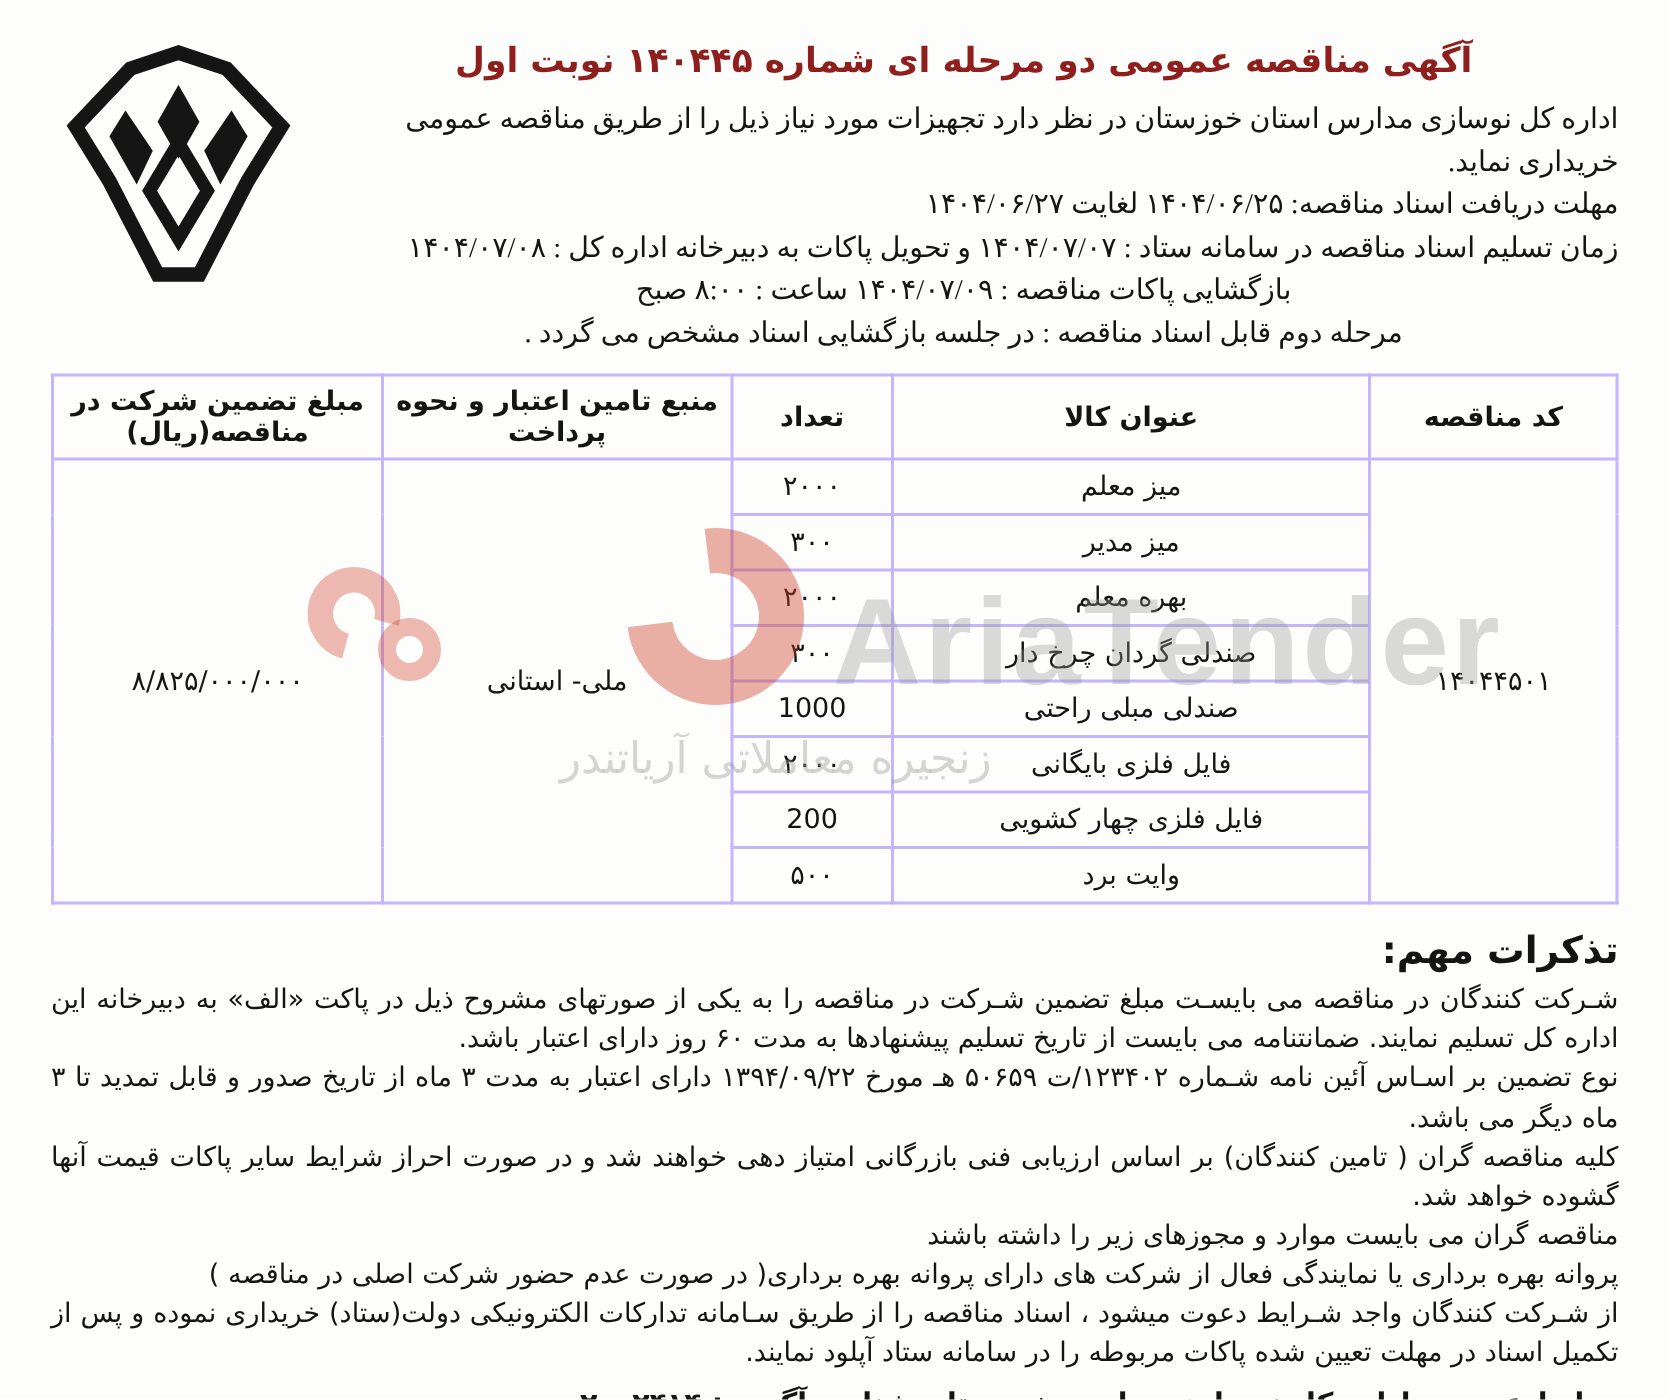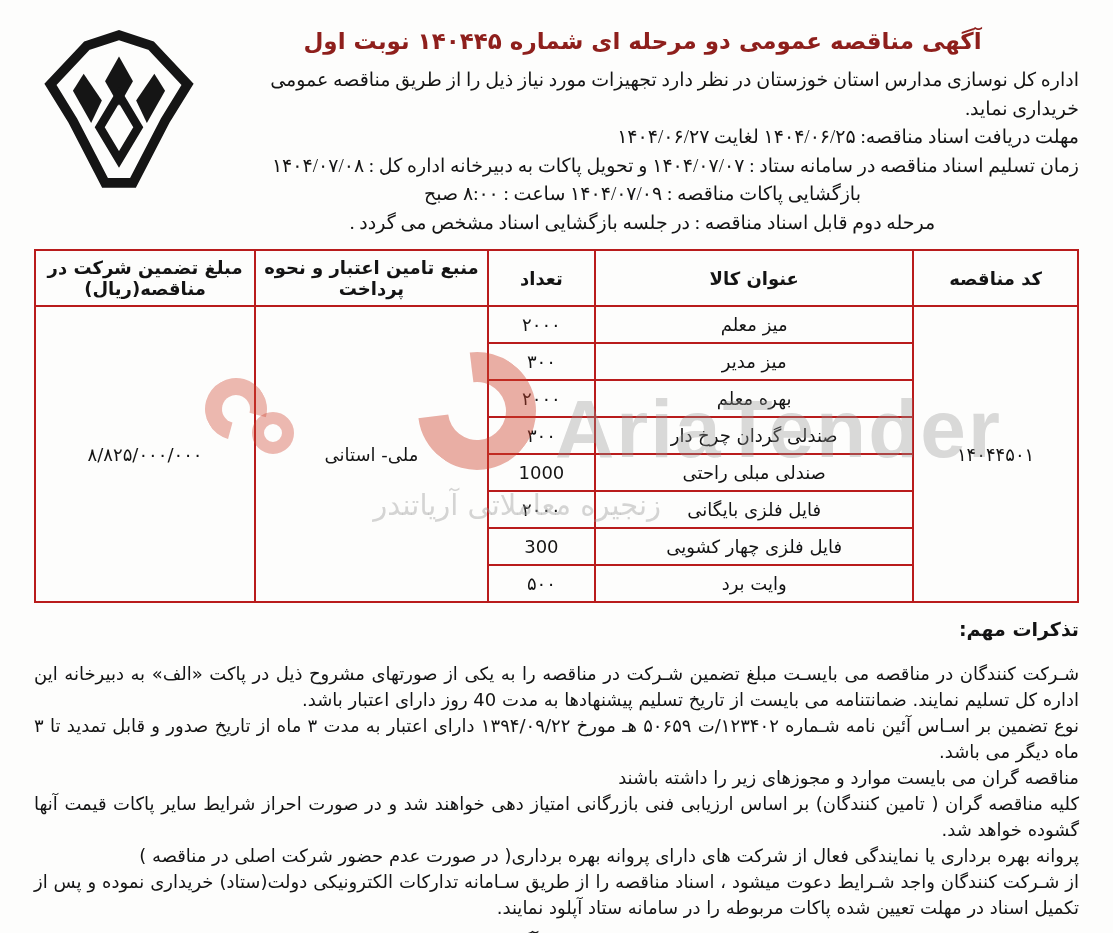--- a/index.html
+++ b/index.html
@@ -41,31 +41,31 @@
   }
   .hline.center { text-align: center; }
   
   table.tender {
     width: 100%;
     border-collapse: collapse;
     margin-top: 12px;
     background: transparent;
   }
   .tender th, .tender td {
-    border: 2px solid #b91c1c;
+    border: 2px solid #c4b5fd;
     text-align: center;
     vertical-align: middle;
     font-size: 18px;
     padding: 5px 8px;
   }
   .tender th { font-weight: bold; height: 56px; font-size: 18px; }
   .tender td { height: 37px; }
   
   .notes { margin-top: 13px; font-size: 18px; line-height: 1.45; }
-  .notes-title { font-weight: bold; font-size: 19px; margin-bottom: 17px; }
+  .notes-title { font-weight: bold; font-size: 25px; margin-bottom: 2px; }
   .notes p { text-align: justify; }
   
   .footer {
     margin-top: 10px;
     font-weight: bold;
     font-size: 19px;
     text-align: right;
   }
   
   .watermark {
@@ -175,35 +175,35 @@
       <tr>
         <td>صندلی مبلی راحتی</td>
         <td>1000</td>
       </tr>
       <tr>
         <td>فایل فلزی بایگانی</td>
         <td>۲۰۰۰</td>
       </tr>
       <tr>
         <td>فایل فلزی چهار کشویی</td>
-        <td>300</td>
+        <td>200</td>
       </tr>
       <tr>
         <td>وایت برد</td>
         <td>۵۰۰</td>
       </tr>
     </tbody>
   </table>
 
   <div class="notes">
     <div class="notes-title">تذکرات مهم:</div>
-    <p>شـرکت کنندگان در مناقصه می بایسـت مبلغ تضمین شـرکت در مناقصه را به یکی از صورتهای مشروح ذیل در پاکت «الف» به دبیرخانه این اداره کل تسلیم نمایند. ضمانتنامه می بایست از تاریخ تسلیم پیشنهادها به مدت 40 روز دارای اعتبار باشد.</p>
+    <p>شـرکت کنندگان در مناقصه می بایسـت مبلغ تضمین شـرکت در مناقصه را به یکی از صورتهای مشروح ذیل در پاکت «الف» به دبیرخانه این اداره کل تسلیم نمایند. ضمانتنامه می بایست از تاریخ تسلیم پیشنهادها به مدت ۶۰ روز دارای اعتبار باشد.</p>
     <p>نوع تضمین بر اسـاس آئین نامه شـماره ۱۲۳۴۰۲/ت ۵۰۶۵۹ هـ مورخ ۱۳۹۴/۰۹/۲۲ دارای اعتبار به مدت ۳ ماه از تاریخ صدور و قابل تمدید تا ۳ ماه دیگر می باشد.</p>
+    <p>کلیه مناقصه گران ( تامین کنندگان) بر اساس ارزیابی فنی بازرگانی امتیاز دهی خواهند شد و در صورت احراز شرایط سایر پاکات قیمت آنها گشوده خواهد شد.</p>
     <p>مناقصه گران می بایست موارد و مجوزهای زیر را داشته باشند</p>
-    <p>کلیه مناقصه گران ( تامین کنندگان) بر اساس ارزیابی فنی بازرگانی امتیاز دهی خواهند شد و در صورت احراز شرایط سایر پاکات قیمت آنها گشوده خواهد شد.</p>
     <p>پروانه بهره برداری یا نمایندگی فعال از شرکت های دارای پروانه بهره برداری( در صورت عدم حضور شرکت اصلی در مناقصه )</p>
     <p>از شـرکت کنندگان واجد شـرایط دعوت میشود ، اسناد مناقصه را از طریق سـامانه تدارکات الکترونیکی دولت(ستاد) خریداری نموده و پس از تکمیل اسناد در مهلت تعیین شده پاکات مربوطه را در سامانه ستاد آپلود نمایند.</p>
   </div>
 
   <div class="footer">روابط عمومی اداره کل نوسازی مدارس خوزستان  شناسه آگهی : ۲۰۰۲۴۱۴</div>
 
   <div class="watermark">
     <div class="wm-mini"></div>
     <div class="wm-mini2"></div>
     <div class="wm-swoosh"></div>

